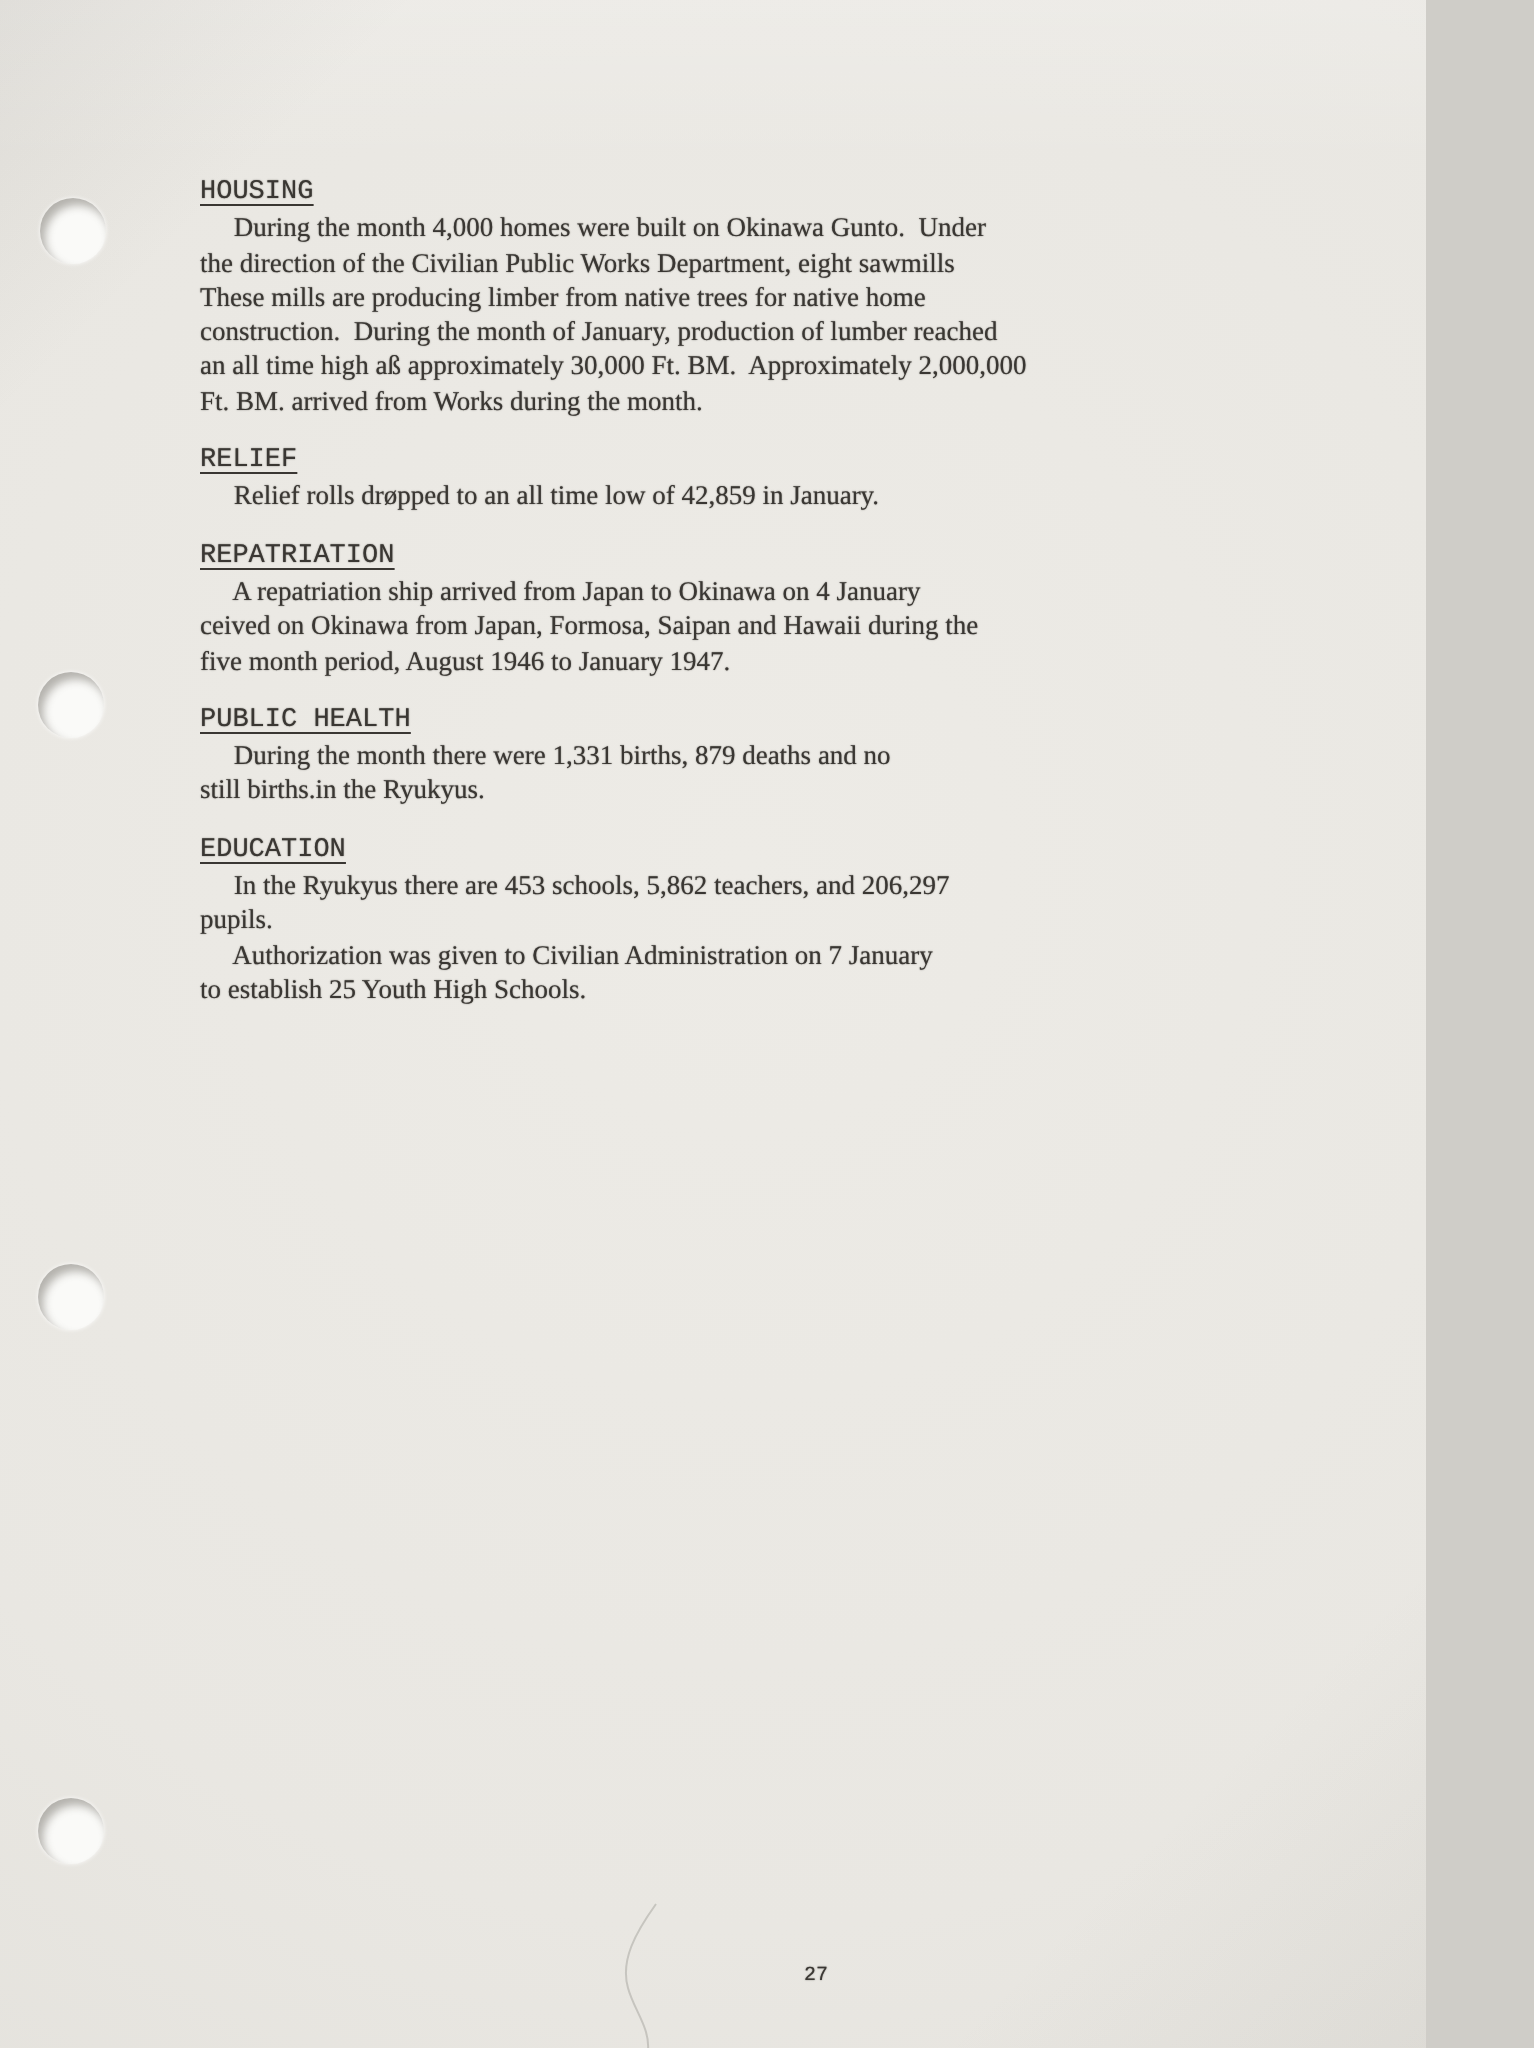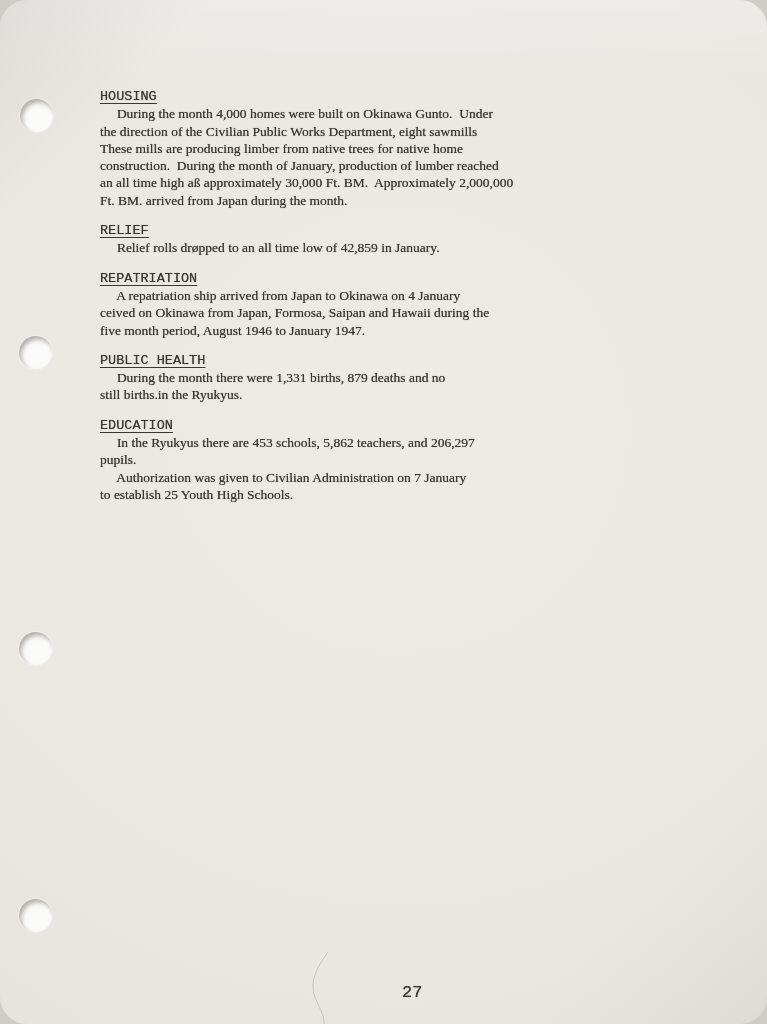--- a/index.html
+++ b/index.html
@@ -1,24 +1,23 @@
 <!DOCTYPE html>
 <html><head>
 <meta charset="utf-8">
 <style>
   html, body { margin: 0; padding: 0; background: #cfcdc8; }
   .page {
     position: relative;
-    width: 767px;
+    width: 713px;
     height: 1024px;
     overflow: hidden;
     background:
       radial-gradient(ellipse 130% 95% at 52% 42%, #edebe6 0%, #e9e7e2 55%, #e0ded8 100%);
     font-family: "Liberation Mono", "DejaVu Sans Mono", monospace;
-    border-radius: 27px;
   }
   
   .page::before {
     content: "";
     position: absolute; inset: 0;
     background:
       linear-gradient(135deg, rgba(120,117,110,0.10) 0%, rgba(120,117,110,0) 12%),
       linear-gradient(315deg, rgba(120,117,110,0.08) 0%, rgba(120,117,110,0) 14%),
       linear-gradient(180deg, rgba(255,255,255,0.18) 0%, rgba(255,255,255,0) 8%);
     pointer-events: none;
@@ -42,21 +41,21 @@
     text-underline-offset: 3px;
     white-space: pre;
   }
   .line { white-space: pre; font-family: Liberation Serif, serif; }
 
   .page-number {
     position: absolute;
     left: 402px;
     top: 983px;
     color: #3a3733;
-    font-size: 17px;
+    font-size: 10px;
     text-shadow: 0 0 0.7px rgba(52,49,44,0.75);
   }
 
   .hole {
     position: absolute;
     width: 33px;
     height: 33px;
     border-radius: 50%;
     background: #fafaf8;
     box-shadow:
@@ -86,21 +85,21 @@
   <div class="hole hole-4"></div>
 
   <div class="text-column" id="sections" style="color: rgb(58, 55, 51);">
       <div class="section">
         <div class="heading">HOUSING</div>
         <div class="line">     During the month 4,000 homes were built on Okinawa Gunto.  Under</div>
         <div class="line">the direction of the Civilian Public Works Department, eight sawmills</div>
         <div class="line">These mills are producing limber from native trees for native home</div>
         <div class="line">construction.  During the month of January, production of lumber reached</div>
         <div class="line">an all time high aß approximately 30,000 Ft. BM.  Approximately 2,000,000</div>
-        <div class="line">Ft. BM. arrived from Japan during the month.</div>
+        <div class="line">Ft. BM. arrived from Works during the month.</div>
       </div>
       <div class="section">
         <div class="heading">RELIEF</div>
         <div class="line">     Relief rolls drøpped to an all time low of 42,859 in January.</div>
       </div>
       <div class="section">
         <div class="heading">REPATRIATION</div>
         <div class="line">     A repatriation ship arrived from Japan to Okinawa on 4 January</div>
         <div class="line">ceived on Okinawa from Japan, Formosa, Saipan and Hawaii during the</div>
         <div class="line">five month period, August 1946 to January 1947.</div>

